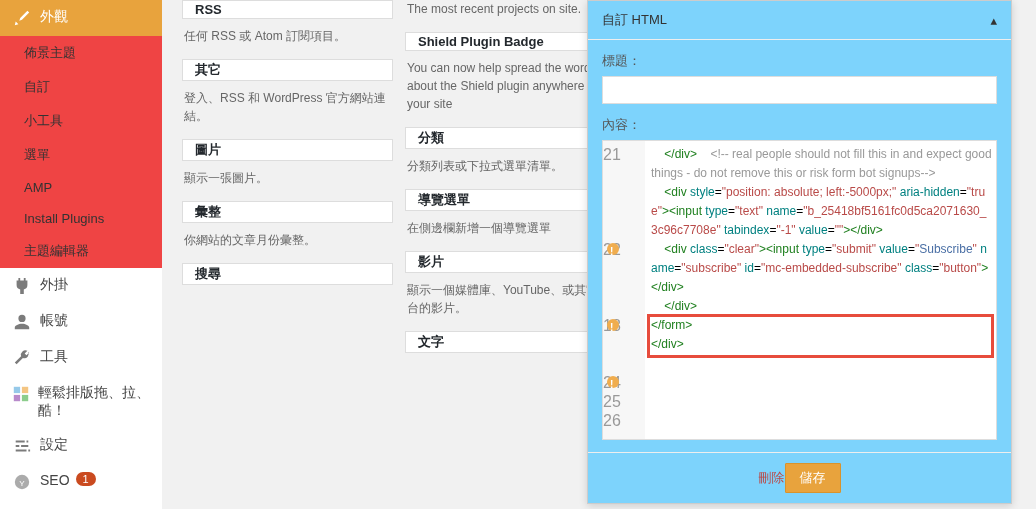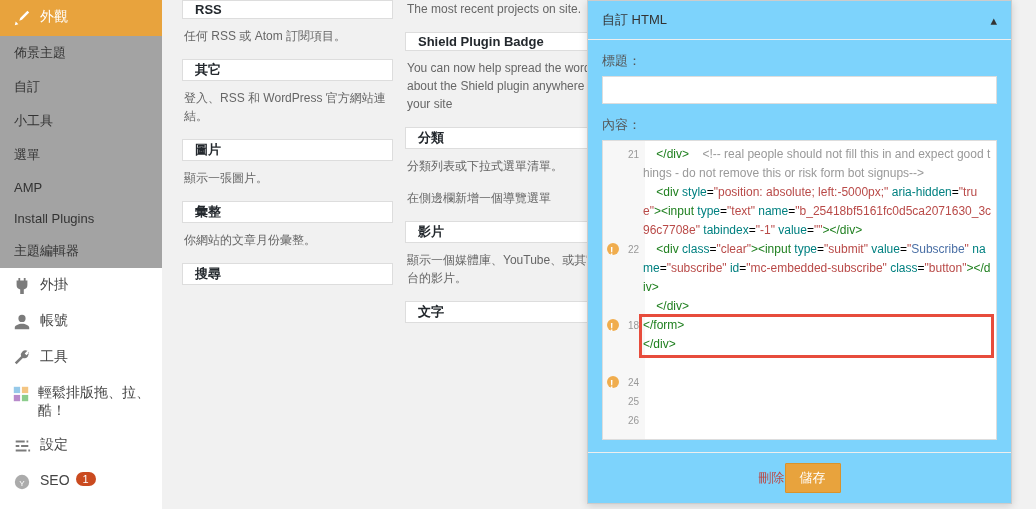--- a/index.html
+++ b/index.html
@@ -1,40 +1,40 @@
 <!DOCTYPE html>
 <html><head>
 <meta charset="utf-8">
 <style>
 *{margin:0;padding:0;box-sizing:border-box;font-family:-apple-system,BlinkMacSystemFont,"Segoe UI",sans-serif}
 body{width:1036px;height:509px;overflow:hidden;background:#f1f1f1;position:relative}
 .sidebar{position:absolute;left:0;top:0;width:162px;height:509px;background:#fff}
 .side-item{display:flex;align-items:flex-start;padding:8px 12px;color:#444;font-size:14px;cursor:pointer}
 .side-item.active{background:#e8a33d;color:#fff;position:relative}
 .side-item.active::after{content:'';position:absolute;right:-10px;top:50%;transform:translateY(-50%);border:10px solid transparent;border-left-color:#e8a33d}
-.side-item.sub{padding-left:14px;font-size:13px;background:#a3a3a3;color:#333}
+.side-item.sub{padding-left:24px;font-size:13px;background:#ef4444;color:#333}
 .side-item .ico{width:20px;height:20px;margin-right:8px;display:flex;align-items:center;justify-content:center;opacity:.7}
 .side-item.active .ico{opacity:1}
 .badge{background:#ca4a1f;color:#fff;border-radius:10px;font-size:11px;padding:1px 7px;margin-left:6px}
 .main{position:absolute;left:182px;top:0;right:0;height:509px;display:flex}
 .col{width:223px;padding-right:12px}
 .wbox{background:#fff;border:1px solid #ddd;margin-bottom:8px}
 .whead{padding:1px 12px;font-weight:600;font-size:13px;color:#23282d}
 .wdesc{font-size:12px;color:#666;padding:0 2px 14px;line-height:1.5}
 .panel{position:absolute;right:24px;top:0;width:425px;background:#7dd3fc;border:1px solid #ccc;box-shadow:0 2px 8px rgba(0,0,0,.15)}
 .phead{display:flex;justify-content:space-between;align-items:center;padding:10px 14px;border-bottom:1px solid #eee;font-size:13px;color:#333}
 .pbody{padding:12px 14px}
 .lbl{font-size:13px;color:#555;margin-bottom:6px;display:block}
 .tinput{width:100%;border:1px solid #ddd;height:28px;padding:4px 6px;margin-bottom:12px;font-size:13px}
 .code{position:relative;border:1px solid #ddd;height:300px;font-family:Menlo,Consolas,monospace;font-size:12px;overflow:hidden;background:#fff}
-.gut{position:absolute;left:0;top:0;width:42px;background:#f7f7f7;height:100%;text-align:right;color:#999;font-size:10px;padding-top:4px}
+.gut{position:absolute;left:0;top:0;width:42px;background:#f7f7f7;height:100%;color:#999;font-size:16px;padding-top:4px}
 .gut div{height:19px;line-height:19px;padding-right:6px;position:relative}
 .warn::before{content:'';position:absolute;left:4px;top:3px;width:12px;height:12px;background:#f0ad4e;border-radius:50%}
 .warn::after{content:'!';position:absolute;left:7px;top:2px;color:#fff;font-size:10px;font-weight:bold}
-.lines{position:absolute;left:40px;top:4px;right:4px}
+.lines{position:absolute;left:48px;top:4px;right:4px}
 .ln{min-height:19px;line-height:19px;white-space:pre-wrap;word-break:break-all}
 .t-tag{color:#1e7f1e}
 .t-attr{color:#008080}
 .t-str{color:#b94a48}
 .t-cm{color:#999}
 .t-pl{color:#4a6fa5}
 .hl{position:absolute;border:3px solid #e74c3c;left:-4px;right:-2px;top:169px;height:44px;pointer-events:none}
 .pfoot{display:flex;justify-content:center;align-items:center;padding:10px 14px;border-top:1px solid #eee}
 .del{color:#b94a48;font-size:13px;cursor:pointer}
 .btn-save{background:#e8a33d;color:#fff;border:1px solid #d8932d;padding:5px 14px;font-size:13px;border-radius:1px;cursor:pointer}
@@ -157,20 +157,23 @@
   <div class="col">
     <div class="wdesc">The most recent projects on site.</div>
     <div class="wbox">
         <div class="whead">Shield Plugin Badge</div>
       </div>
     <div class="wdesc">You can now help spread the word about the Shield plugin anywhere on your site</div>
     <div class="wbox">
         <div class="whead">分類</div>
       </div>
     <div class="wdesc">分類列表或下拉式選單清單。</div>
+    <div class="wbox">
+        <div class="whead">導覽選單</div>
+      </div>
     <div class="wdesc">在側邊欄新增一個導覽選單</div>
     <div class="wbox">
         <div class="whead">影片</div>
       </div>
     <div class="wdesc">顯示一個媒體庫、YouTube、或其它平台的影片。</div>
     <div class="wbox">
         <div class="whead">文字</div>
       </div>
   </div>
 </div>

